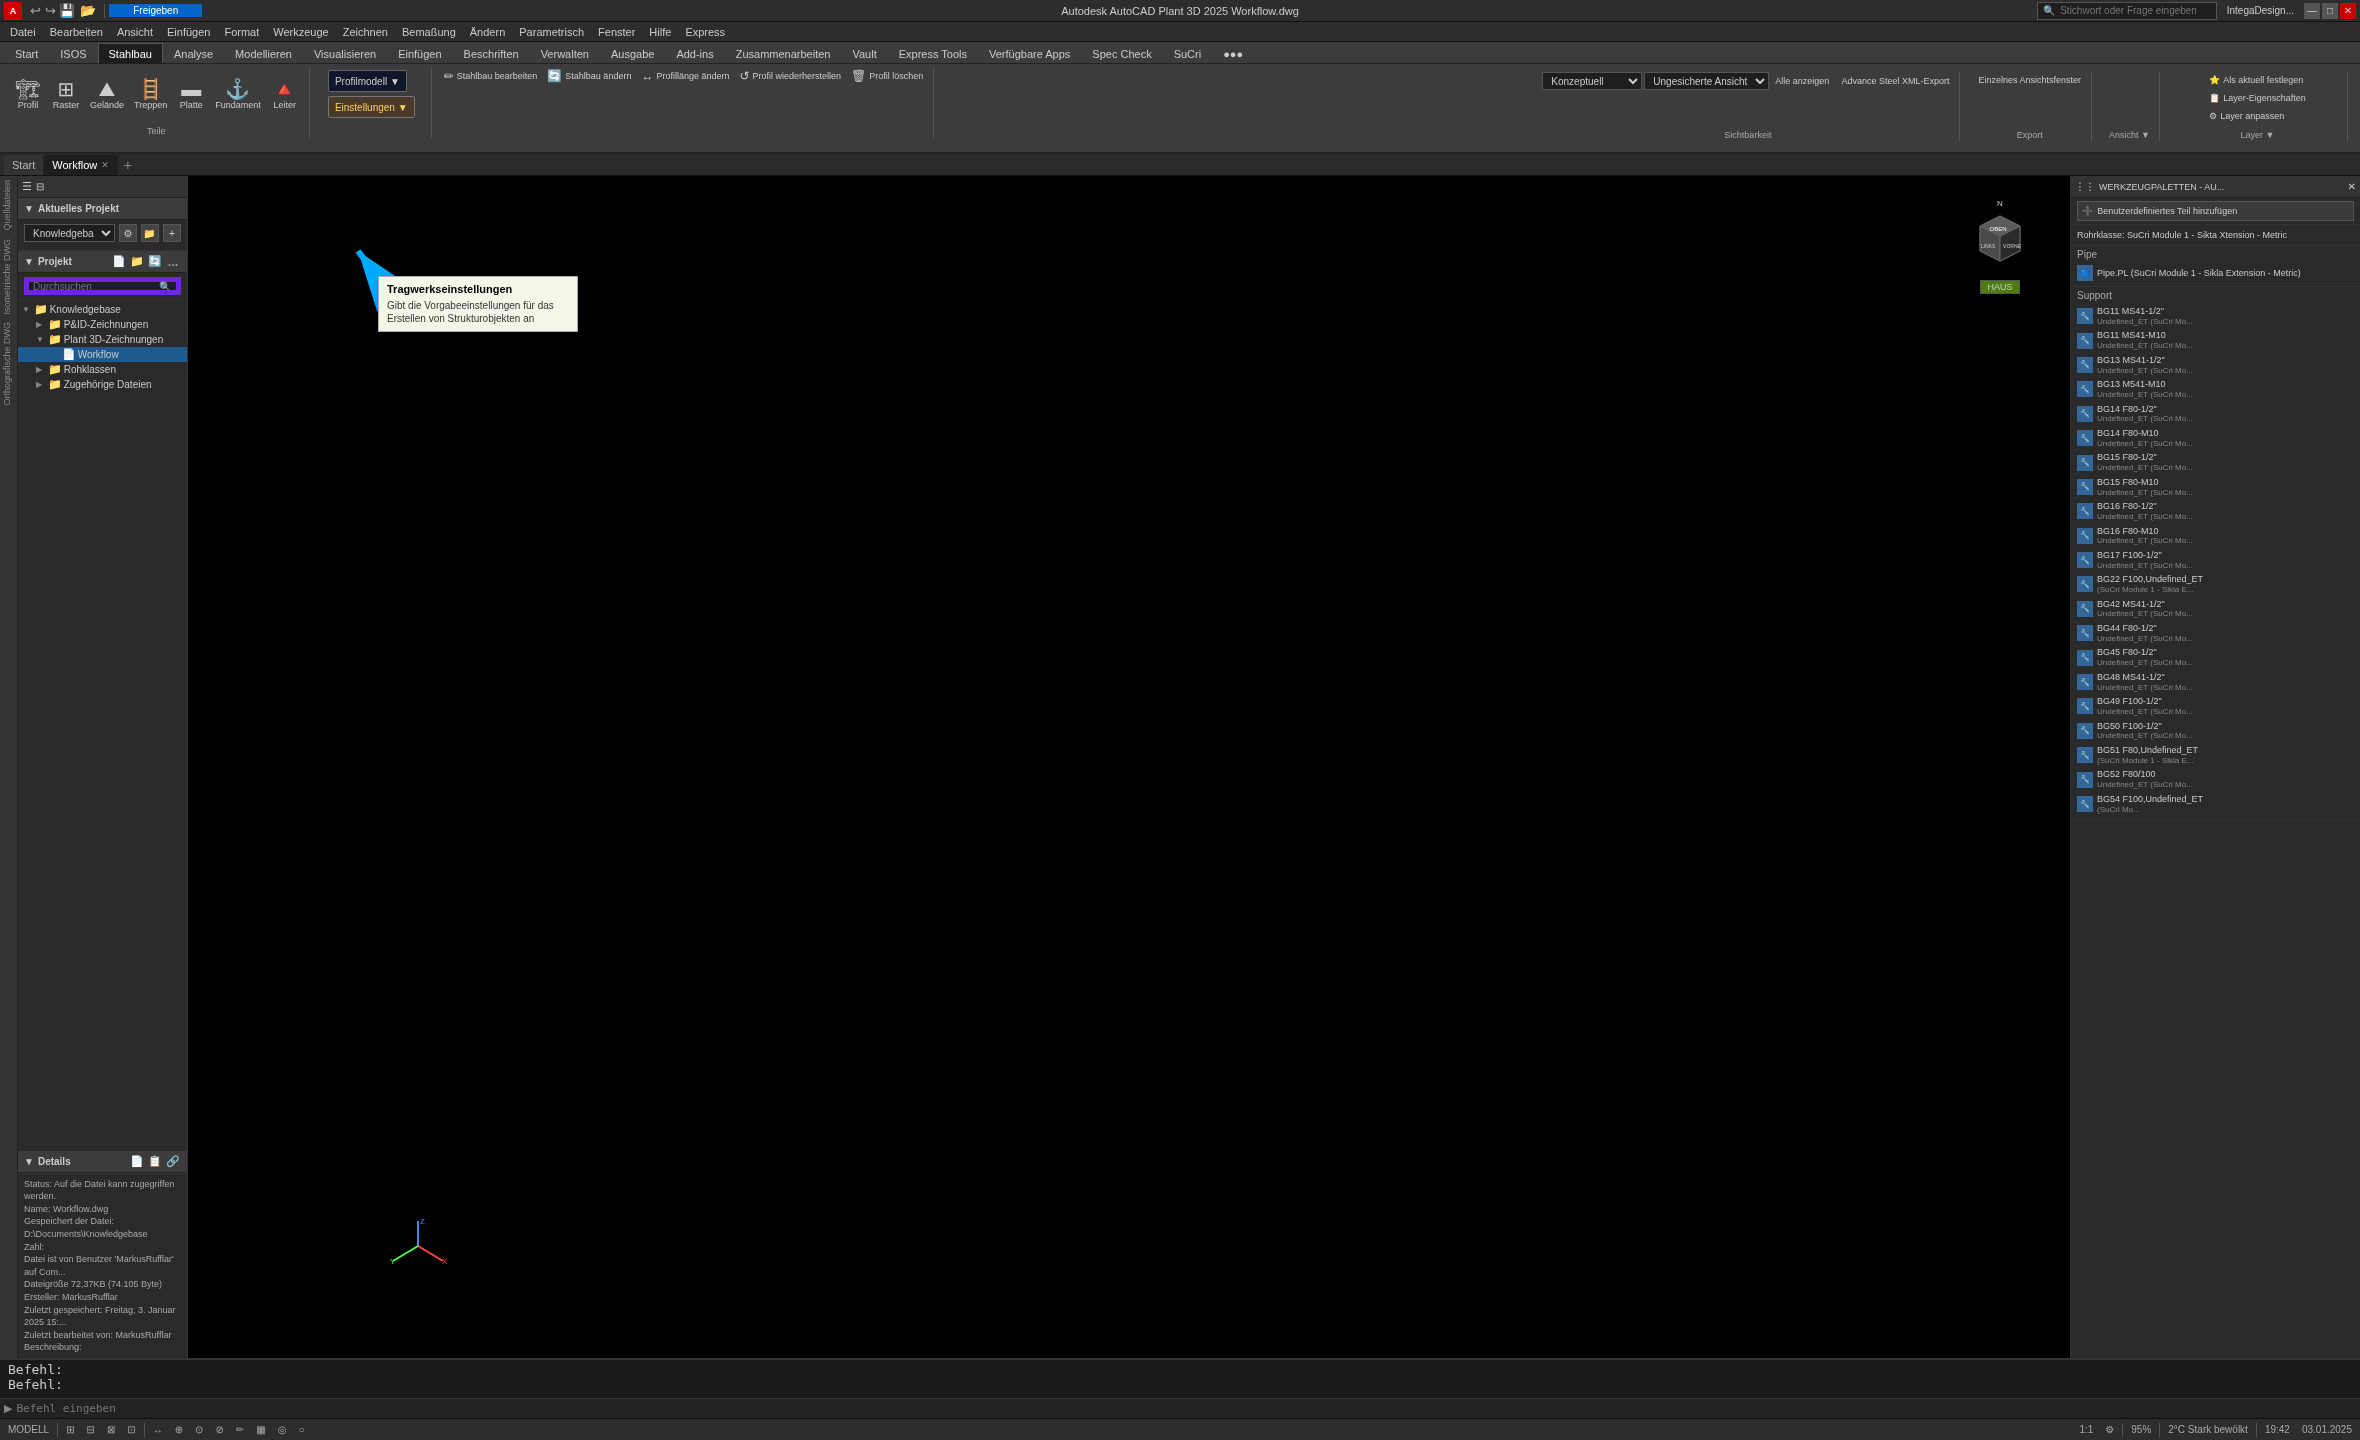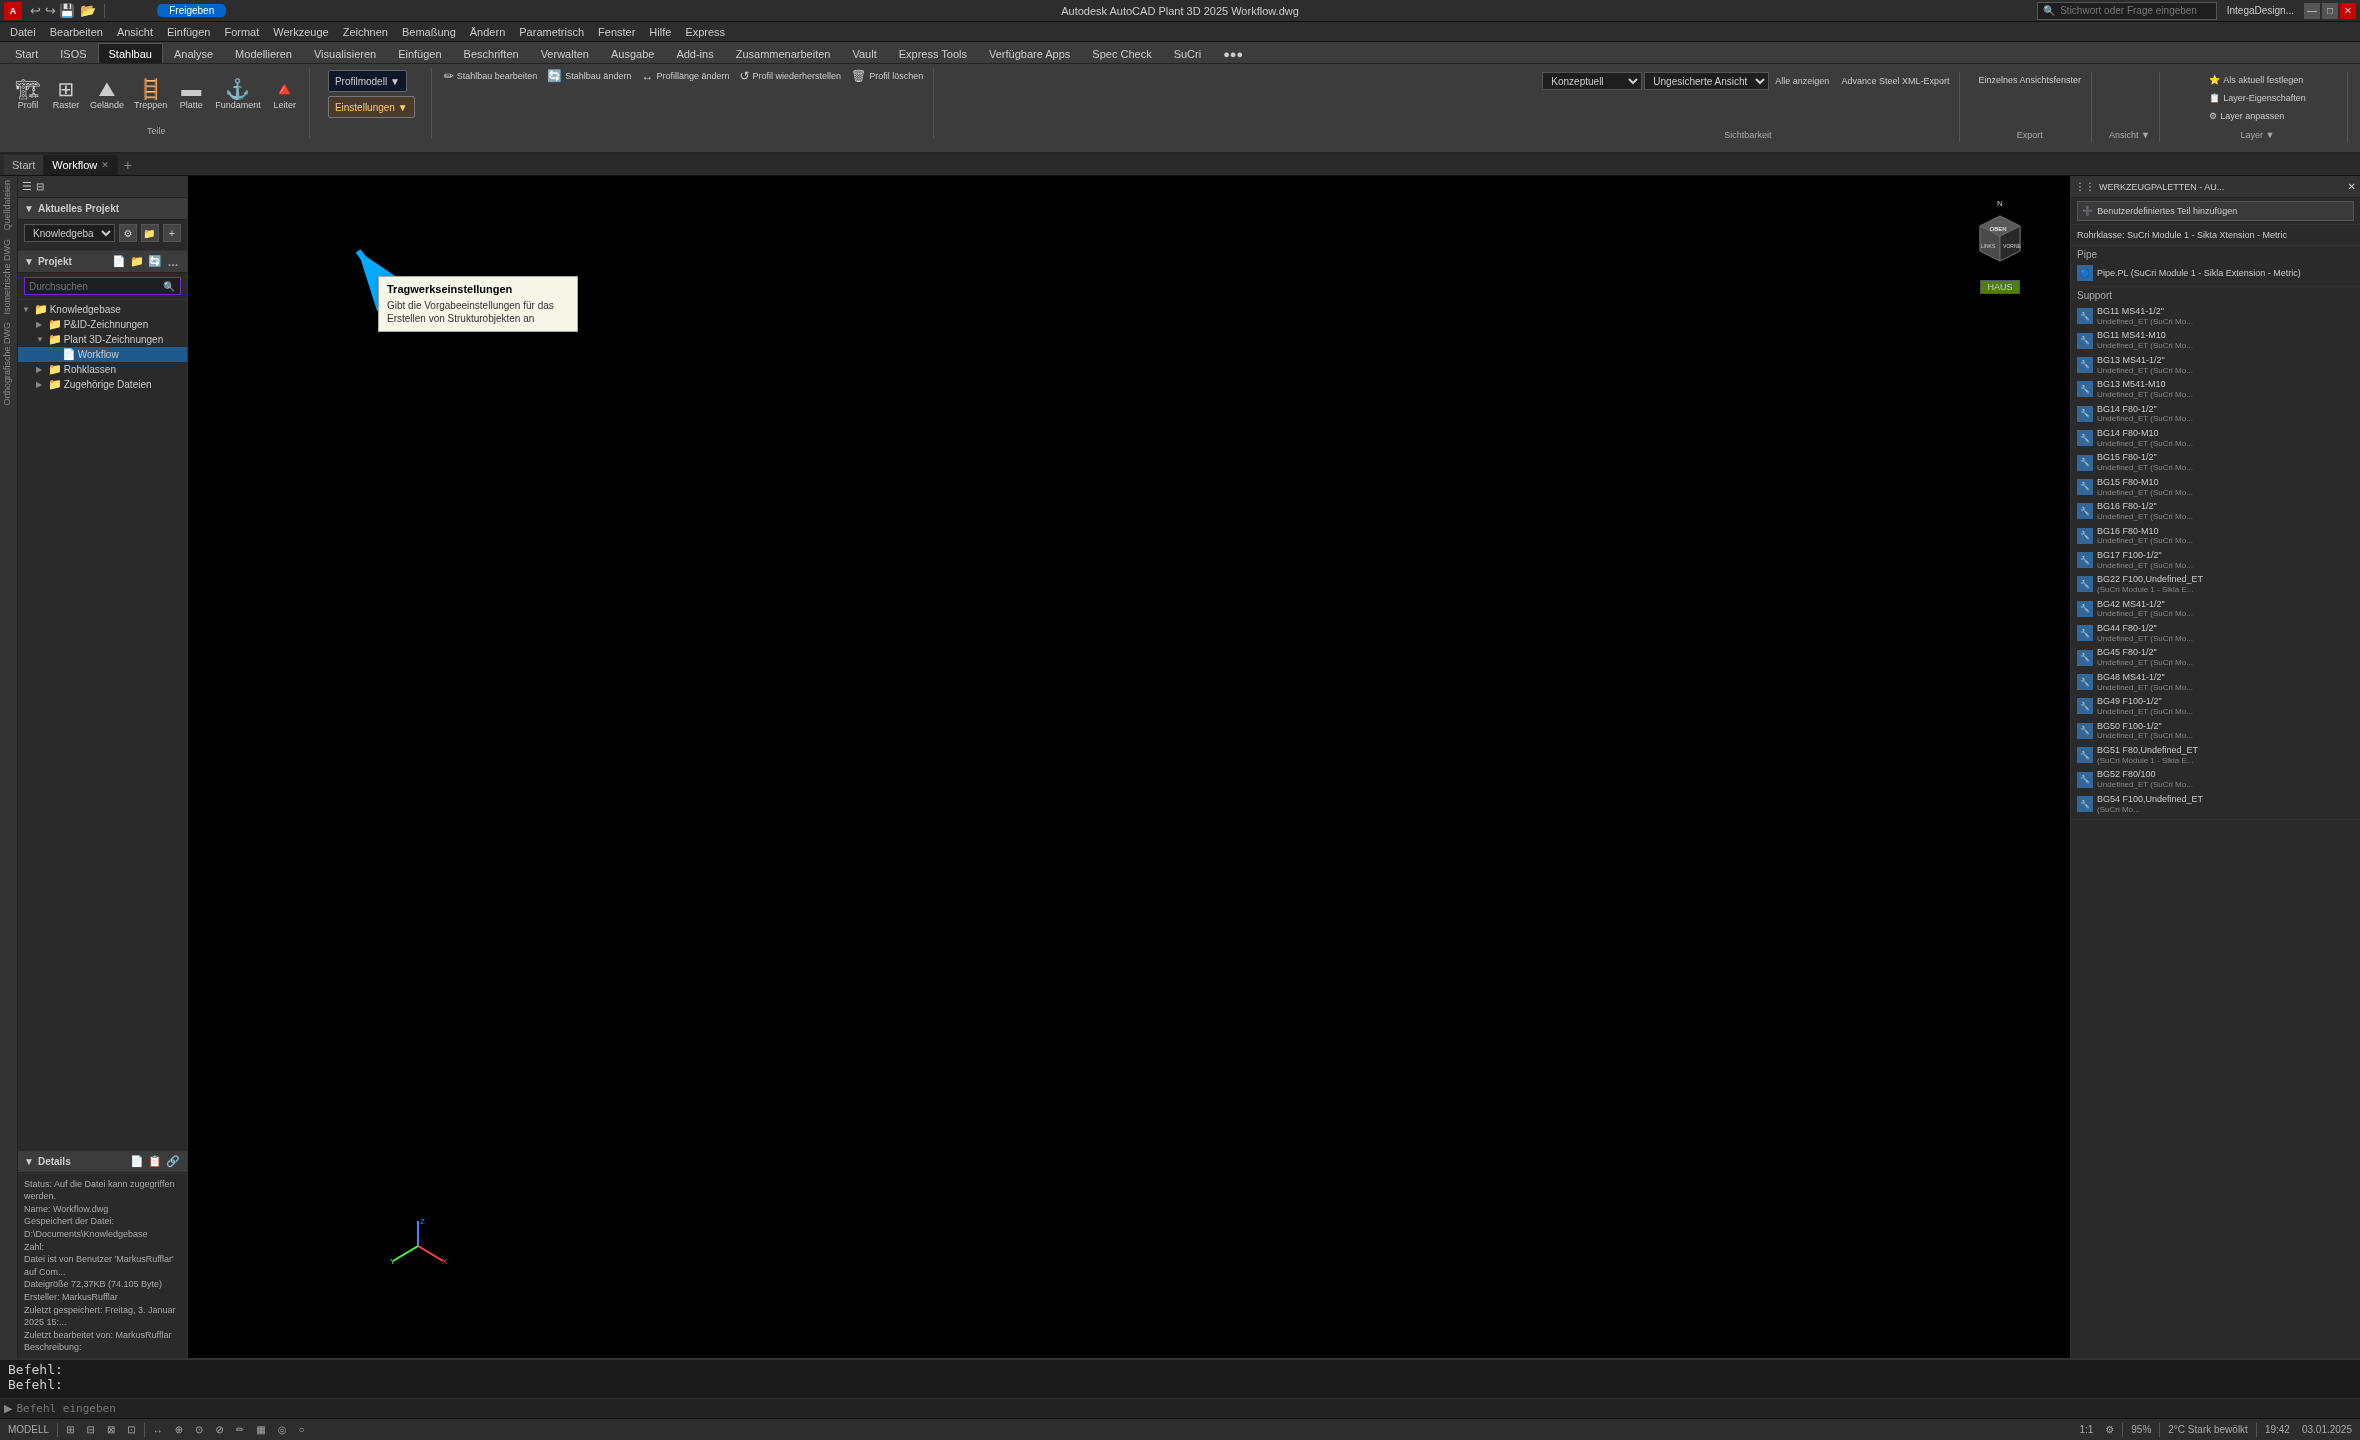--- a/index.html
+++ b/index.html
@@ -238,21 +238,21 @@
       align-items: center;
       justify-content: center;
       cursor: pointer;
       color: #ccc;
       font-size: 10px;
     }
     .search-input-wrap {
       display: flex;
       align-items: center;
       background: #1e1e1e;
-      border: 1px solid #6d28d9;
+      border: 5px solid #6d28d9;
       height: 18px;
       padding: 0 4px;
       gap: 2px;
     }
     .search-input {
       background: none;
       border: none;
       outline: none;
       color: #ccc;
       font-size: 10px;
@@ -501,21 +501,21 @@
       <div class="autocad-logo">
           <span>A</span>
         </div>
       <div class="status-item" style="gap:4px;font-size:13px;">
         <span>↩</span>
         <span>↪</span>
         <span>💾</span>
         <span>📂</span>
       </div>
       <div style="width:1px;height:14px;background:#555;"></div>
-      <div style="background:#0066cc;color:white;padding:1px 12px;font-size:10px;border-radius:5px;cursor:pointer;margin-left:48px;">Freigeben</div>
+      <div style="background:#0066cc;color:white;padding:1px 24px;font-size:10px;border-radius:0;cursor:pointer;">Freigeben</div>
     </div>
     <div class="center">
       <span>Autodesk AutoCAD Plant 3D 2025  Workflow.dwg</span>
     </div>
     <div class="right">
       <div style="display:flex;align-items:center;background:#1e1e1e;border:1px solid #555;height:18px;padding:0 6px;gap:4px;min-width:180px;">
         <span style="font-size:10px;">🔍</span>
         <span style="font-size:10px;color:#777;">Stichwort oder Frage eingeben</span>
       </div>
       <div style="font-size:10px;color:#ccc;padding:0 6px;">IntegaDesign...</div>

